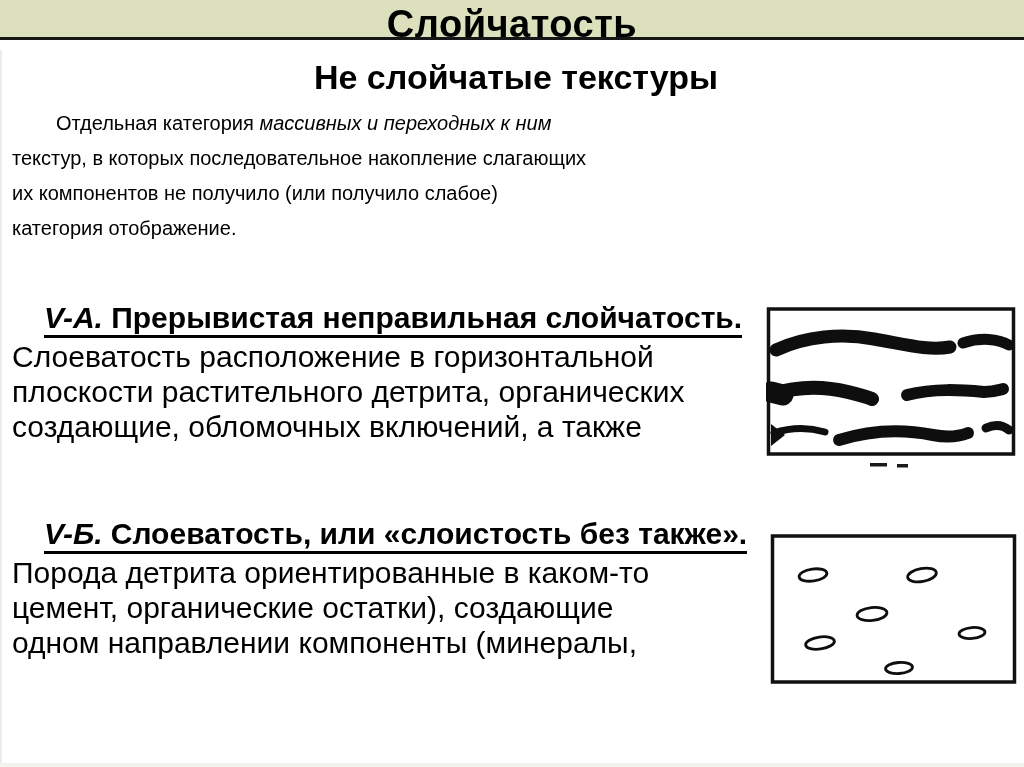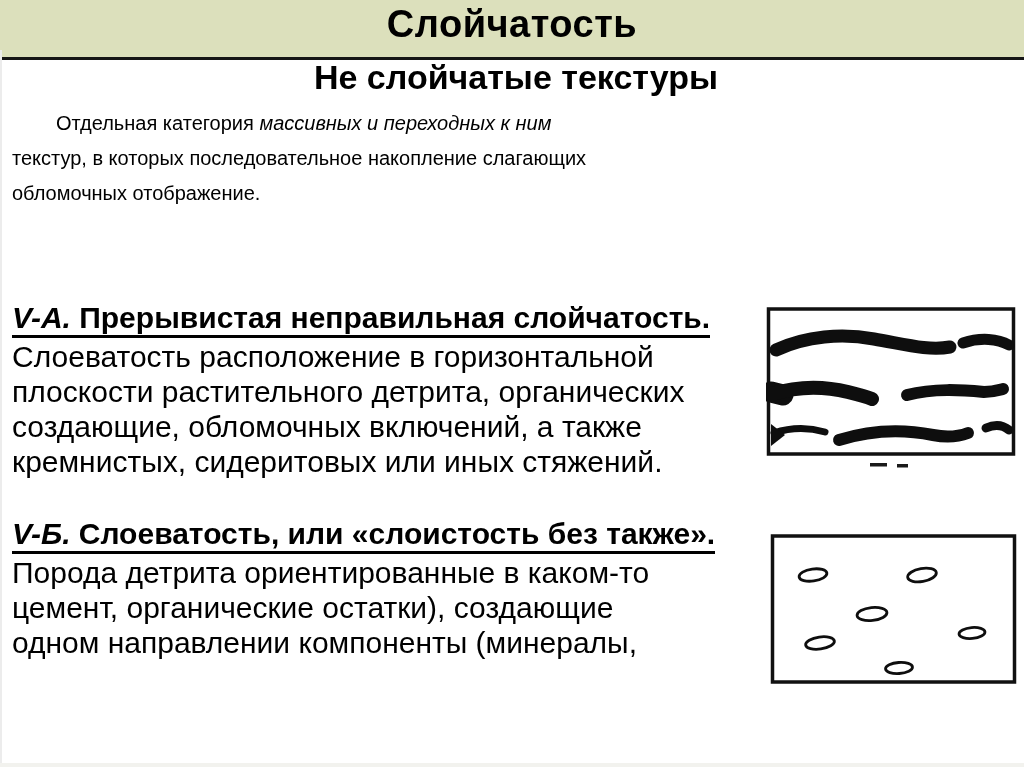--- a/index.html
+++ b/index.html
@@ -14,21 +14,21 @@
   html,body{background:#fff;}
   .slide{
     position:relative;
     width:1024px;height:767px;
     background:var(--bg);
     overflow:hidden;
     font-family:"Liberation Sans","DejaVu Sans",sans-serif;
     color:var(--text);
   }
   .title-band{
-    position:absolute;left:0;top:0;width:1024px;height:60px;
+    position:absolute;left:0;top:0;width:1024px;height:40px;
     background:var(--header_bg);
     border-bottom:3px solid var(--rule);
     text-align:center;
   }
   .title-band h1{
     font-size:38px;font-weight:700;line-height:48px;
     letter-spacing:0.5px;
   }
   .subtitle{
     position:absolute;left:4px;top:57px;width:1024px;
@@ -40,21 +40,21 @@
     font-size:20px;line-height:35px;
   }
   .line{display:block;}
   .line.indent{padding-left:44px;}
   .intro em{font-style:italic;font-weight:400;}
   .sec{position:absolute;left:12px;width:740px;}
   .sec-a{top:299px;}
   .sec-b{top:515px;}
   .sec-heading{
     font-size:30px;line-height:38px;font-weight:700;
-    white-space:nowrap;margin-bottom:2px;
+    white-space:nowrap;margin-bottom:2px;margin-left:32px;
   }
   .hd-underline{
     border-bottom:3px solid var(--text);
     padding-bottom:1px;
   }
   .sec-label{font-style:italic;font-weight:700;}
   .sec-title{font-weight:700;}
   .sec-body{font-size:30px;line-height:35px;}
   .fig{position:absolute;}
   .fig-1{left:766px;top:306px;}
@@ -76,32 +76,32 @@
 
   <header class="title-band">
     <h1>Слойчатость</h1>
   </header>
 
   <h2 class="subtitle">Не слойчатые текстуры</h2>
 
   <p class="intro">
     <span class="line indent"><span>Отдельная категория </span><em>массивных и переходных к ним</em></span>
     <span class="line">текстур, в которых последовательное накопление слагающих</span>
-    <span class="line">обломочных отображение.</span>
+    <span class="line">их компонентов не получило (или получило слабое)</span>
+    <span class="line">категория отображение.</span>
   </p>
 
   <section class="sec sec-a">
     <div class="sec-heading">
       <span class="hd-underline"><em class="sec-label">V-А. </em><span class="sec-title">Прерывистая неправильная слойчатость.</span></span>
     </div>
     <div class="sec-body">
       <span class="line">Слоеватость расположение в горизонтальной</span>
       <span class="line">плоскости растительного детрита, органических</span>
       <span class="line">создающие, обломочных включений, а также</span>
-      <span class="line">кремнистых, сидеритовых или иных стяжений.</span>
     </div>
   </section>
 
   <section class="sec sec-b">
     <div class="sec-heading">
       <span class="hd-underline"><em class="sec-label">V-Б. </em><span class="sec-title">Слоеватость, или «слоистость без также».</span></span>
     </div>
     <div class="sec-body">
       <span class="line">Порода детрита ориентированные в каком-то</span>
       <span class="line">цемент, органические остатки), создающие</span>

